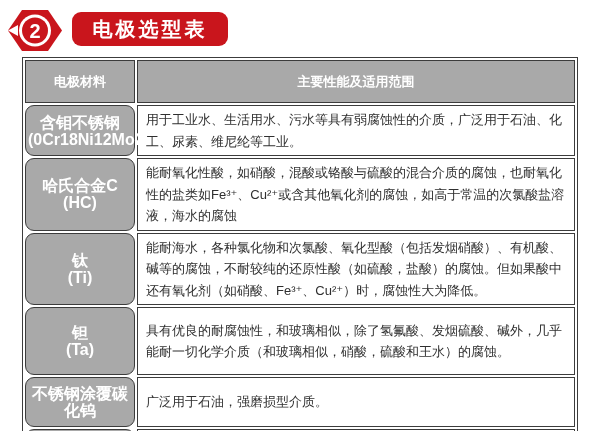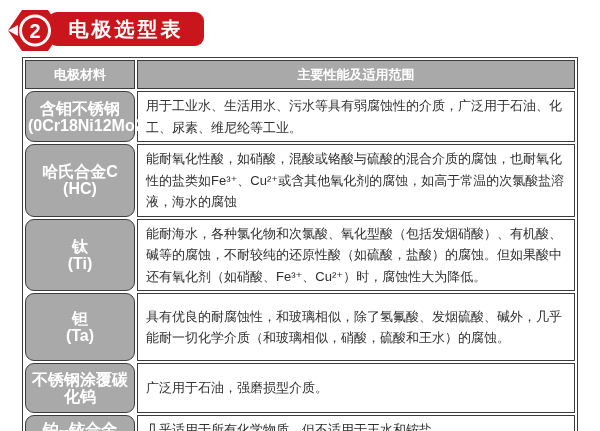--- a/index.html
+++ b/index.html
@@ -3,36 +3,36 @@
 <meta charset="utf-8">
 <style>
   html,body{margin:0;padding:0;}
   body{
     width:600px;height:431px;background:#ffffff;position:relative;overflow:hidden;
     font-family:"Liberation Sans","DejaVu Sans",sans-serif;
   }
   .header{position:relative;height:57px;}
   .badge-svg{position:absolute;left:7px;top:8px;width:56px;height:45px;z-index:2;}
   .banner{
-    position:absolute;left:48px;top:12px;width:156px;height:34px;
+    position:absolute;left:72px;top:12px;width:156px;height:34px;
     background:#c9151c;border-radius:9px;color:#ffffff;font-weight:bold;
     font-size:20px;letter-spacing:3px;display:flex;align-items:center;
     justify-content:center;z-index:1;
   }
   table.spec{
     position:absolute;left:22px;top:57px;width:556px;
     border-collapse:separate;border-spacing:2px;
     border:1px solid #3c3c3c;background:#ffffff;table-layout:fixed;
   }
   table.spec th, table.spec td{
     border:1px solid #3c3c3c;box-sizing:border-box;vertical-align:middle;
   }
   th{
     background:#a9a9a9;color:#ffffff;font-size:13px;font-weight:bold;
-    height:29px;text-align:center;
+    height:43px;text-align:center;
   }
   th.col-mat{width:110px;}
   td.mat{
     background:#a9a9a9;color:#ffffff;font-weight:bold;font-size:16px;
     text-align:center;white-space:pre-line;line-height:17px;padding:2px;border-radius:9px;
   }
   td.desc{
     background:#ffffff;color:#2f2f2f;font-size:13px;line-height:21.5px;
     padding:3px 8px;text-align:left;
   }

